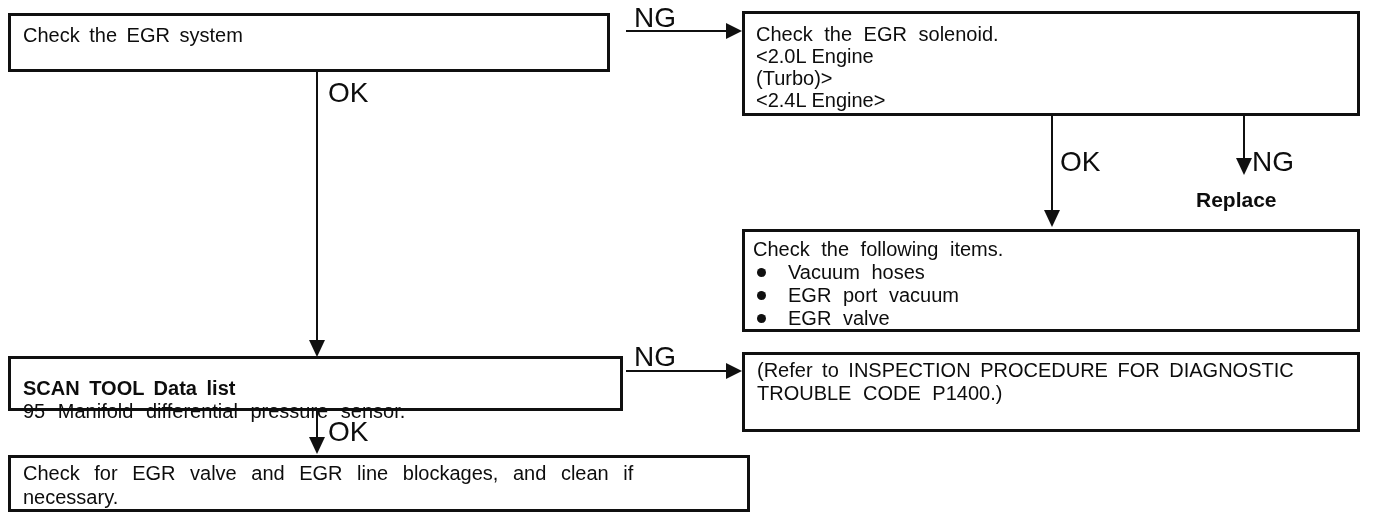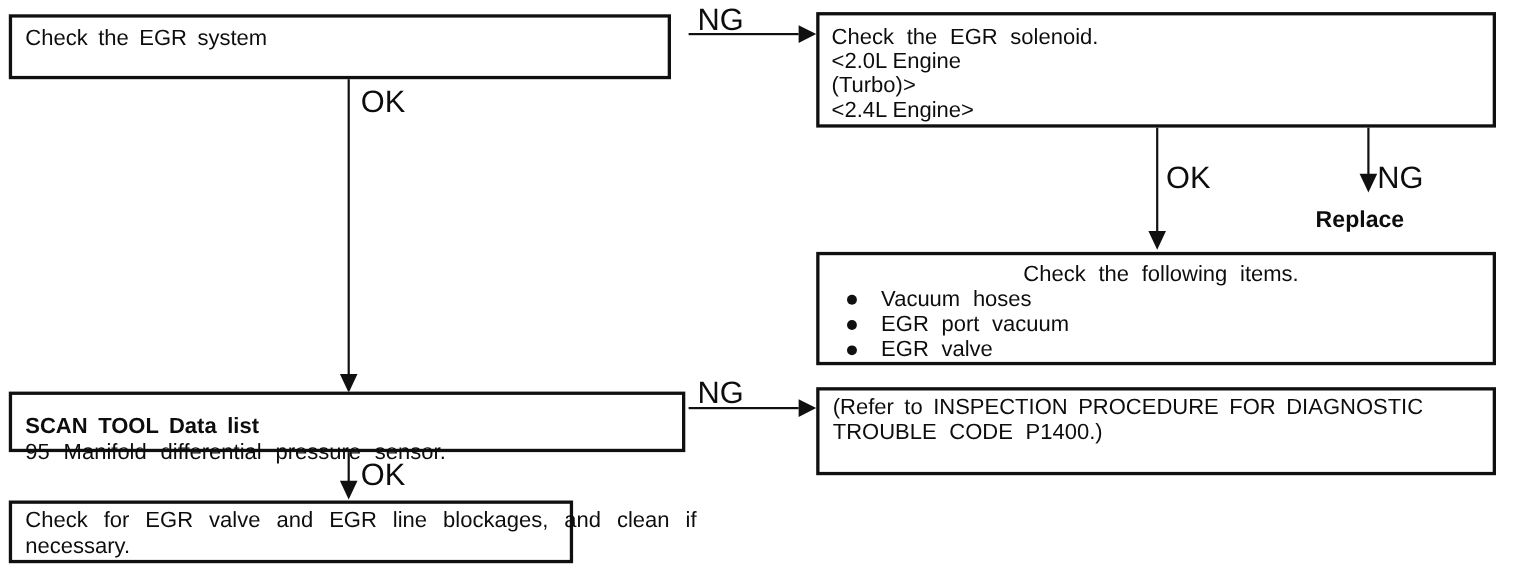--- a/index.html
+++ b/index.html
@@ -108,21 +108,21 @@
   <div class="vline" style="left:1051px; top:116px; height:96px;"></div>
   <div class="arrow-down" style="left:1044px; top:210px;"></div>
   <div class="edge-label" style="left:1060px; top:146px;">OK</div>
 
   <div class="vline" style="left:1243px; top:116px; height:44px;"></div>
   <div class="arrow-down" style="left:1236px; top:158px;"></div>
   <div class="edge-label" style="left:1252px; top:146px;">NG</div>
   <div class="edge-label bold" style="left:1196px; top:188px; font-size:21px;">Replace</div>
 
   <div class="node" style="left:742px; top:229px; width:618px; height:103px; line-height:23px;">
-    <div class="pad" style="padding-top:6px; padding-left:21px;text-align:center;">
+    <div class="pad" style="padding-top:6px; padding-left:8px;">
       <div class="line-row ws-6">Check the following items.</div>
       <div class="bullet-row">
         <span class="bullet-dot"></span>
         <span class="ws-6">Vacuum hoses</span>
       </div>
       <div class="bullet-row">
         <span class="bullet-dot"></span>
         <span class="ws-6">EGR port vacuum</span>
       </div>
       <div class="bullet-row">
@@ -147,20 +147,20 @@
     <div class="pad" style="padding-top:4px;">
       <div class="line-row ws-4">(Refer to INSPECTION PROCEDURE FOR DIAGNOSTIC</div>
       <div class="line-row ws-6">TROUBLE CODE P1400.)</div>
     </div>
   </div>
 
   <div class="vline" style="left:316px; top:411px; height:28px;"></div>
   <div class="arrow-down" style="left:309px; top:437px;"></div>
   <div class="edge-label" style="left:328px; top:416px;">OK</div>
 
-  <div class="node" style="left:8px; top:455px; width:513px; height:57px; line-height:24px;">
+  <div class="node" style="left:8px; top:455px; width:742px; height:57px; line-height:24px;">
     <div class="pad" style="padding-top:3px;">
       <div class="line-row ws-9">Check for EGR valve and EGR line blockages, and clean if</div>
       <div class="line-row">necessary.</div>
     </div>
   </div>
 
 </div>
 
 </body></html>

